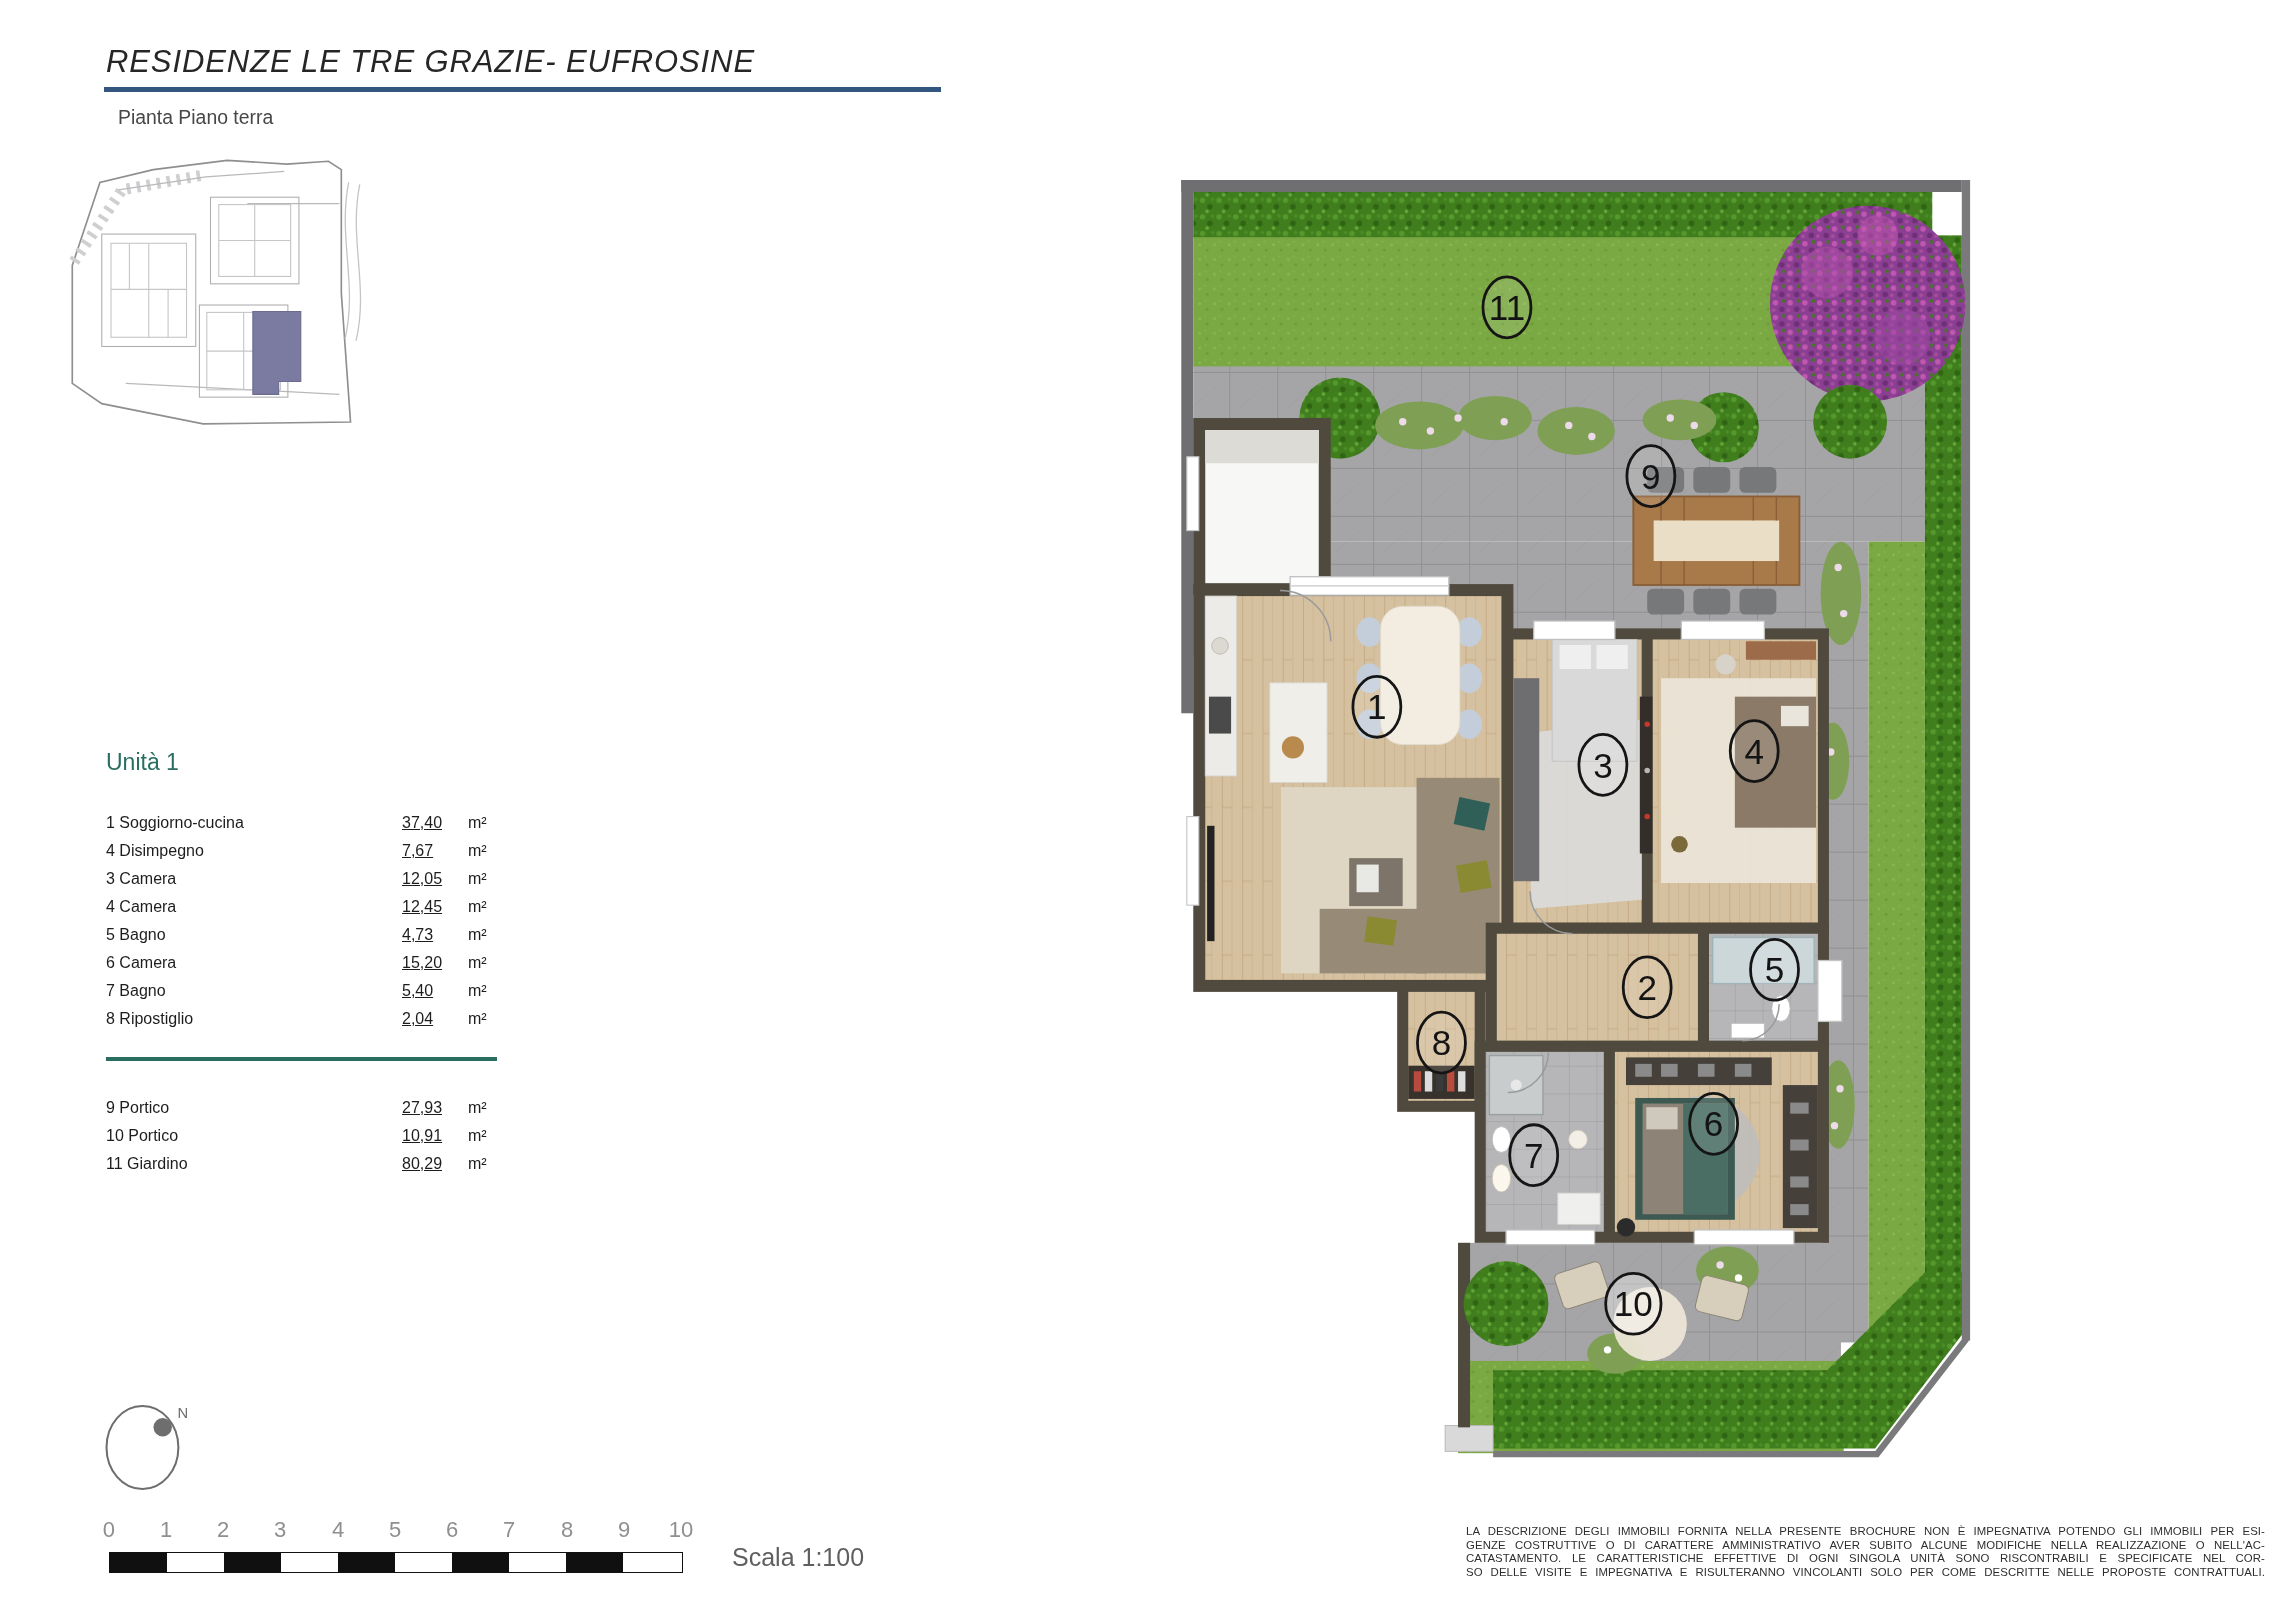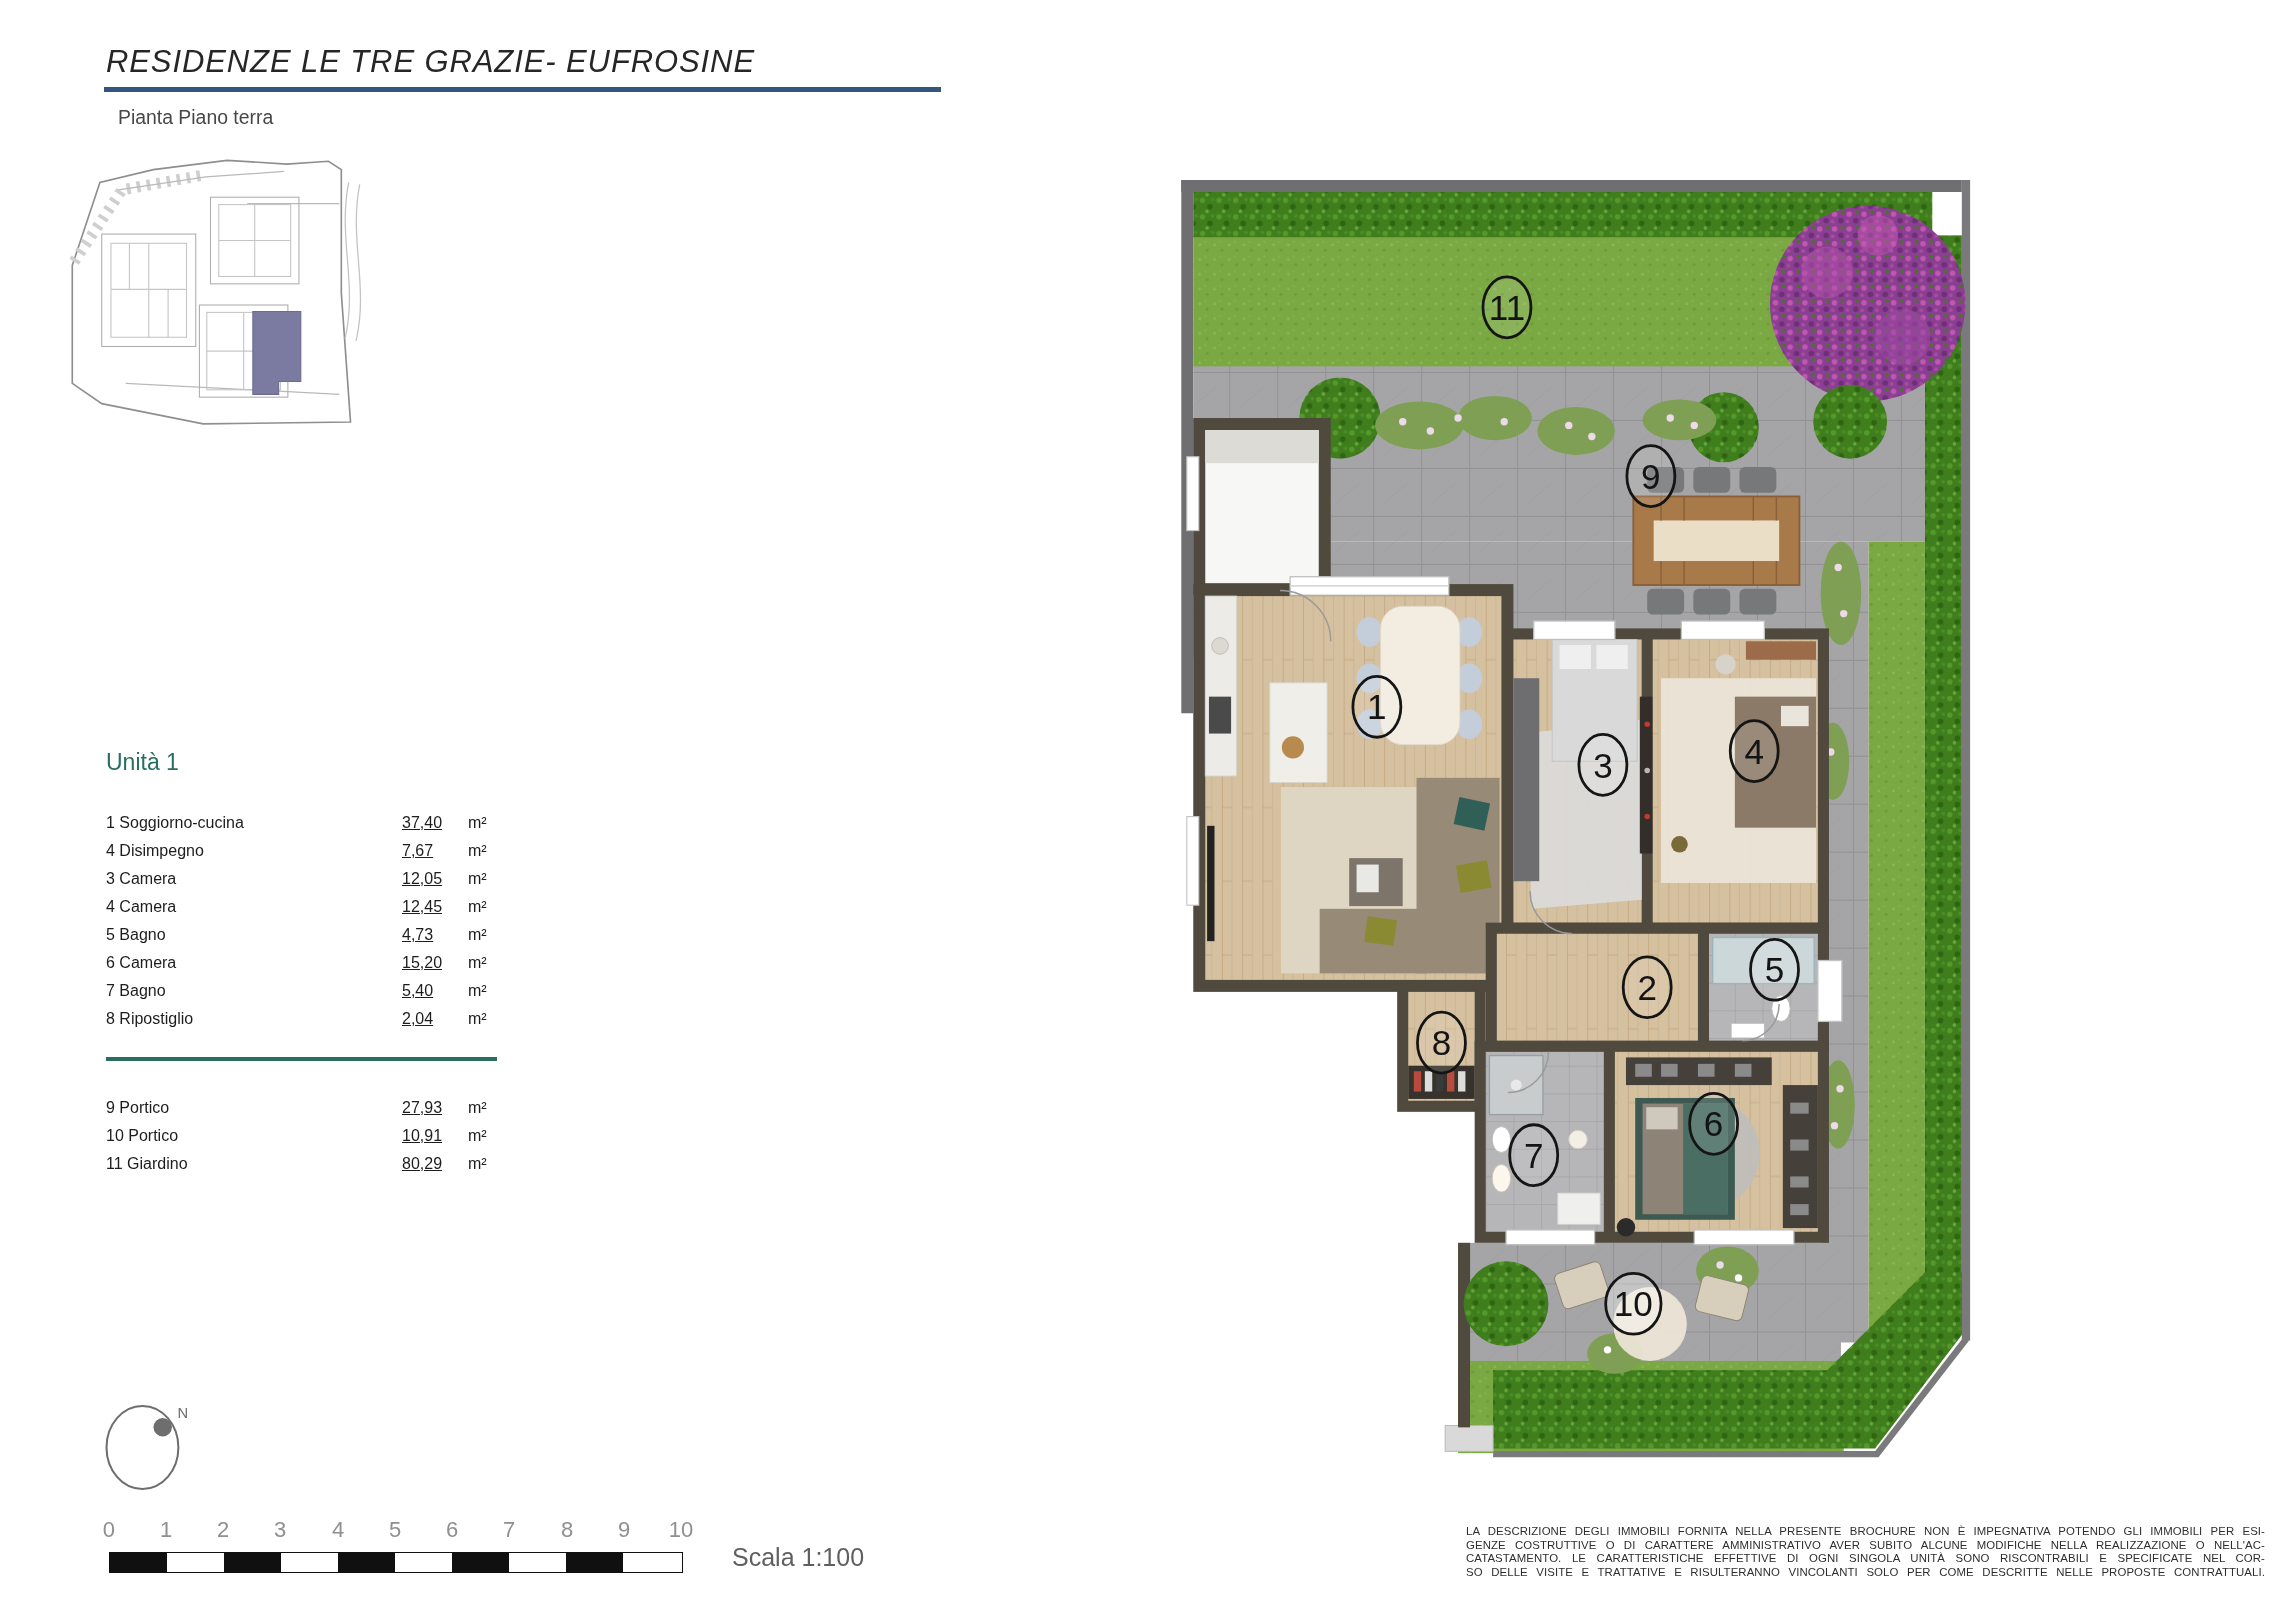--- a/index.html
+++ b/index.html
@@ -171,21 +171,21 @@
       <div class="seg b"></div>
       <div class="seg w"></div>
   </div>
 </div>
 <div class="abs" id="scale-label">Scala 1:100</div>
 
 <div class="abs" id="disclaimer">
   <div>LA DESCRIZIONE DEGLI IMMOBILI FORNITA NELLA PRESENTE BROCHURE NON È IMPEGNATIVA POTENDO GLI IMMOBILI PER ESI-</div>
   <div>GENZE COSTRUTTIVE O DI CARATTERE AMMINISTRATIVO AVER SUBITO ALCUNE MODIFICHE NELLA REALIZZAZIONE O NELL'AC-</div>
   <div>CATASTAMENTO. LE CARATTERISTICHE EFFETTIVE DI OGNI SINGOLA UNITÀ SONO RISCONTRABILI E SPECIFICATE NEL COR-</div>
-  <div>SO DELLE VISITE E TRATTATIVE E RISULTERANNO VINCOLANTI SOLO PER COME DESCRITTE NELLE PROPOSTE CONTRATTUALI.</div>
+  <div>SO DELLE VISITE E IMPEGNATIVA E RISULTERANNO VINCOLANTI SOLO PER COME DESCRITTE NELLE PROPOSTE CONTRATTUALI.</div>
 </div>
 
 <div class="abs" id="plan">
 <svg width="794" height="1347" viewBox="0 0 860 1460">
   <defs>
     <pattern id="wood" width="22" height="80" patternUnits="userSpaceOnUse">
       <rect width="22" height="80" fill="#d5c09f"></rect>
       <line x1="0" y1="0" x2="0" y2="80" stroke="#c0a57d" stroke-width="1.6"></line>
       <line x1="11" y1="0" x2="11" y2="80" stroke="#cbb48d" stroke-width="0.8"></line>
       <line x1="0" y1="40" x2="11" y2="40" stroke="#c0a57d" stroke-width="0.8"></line>

